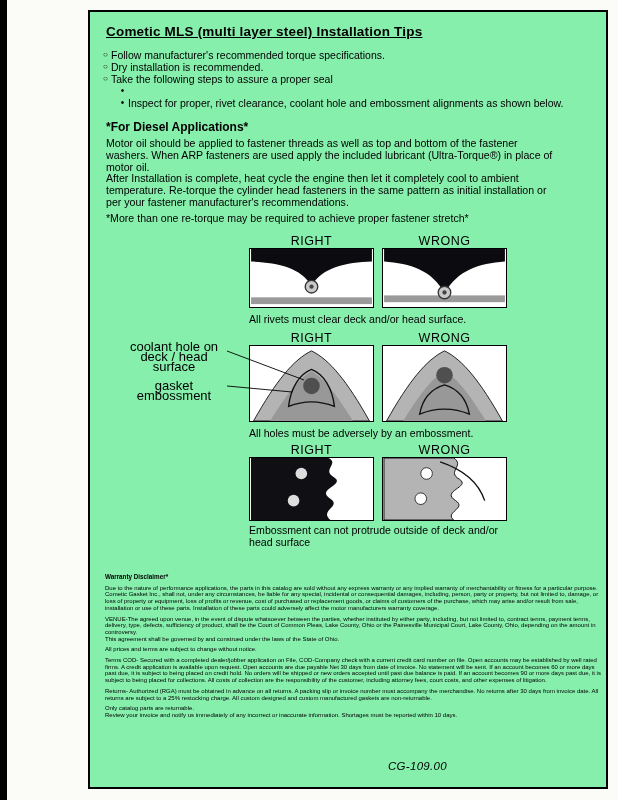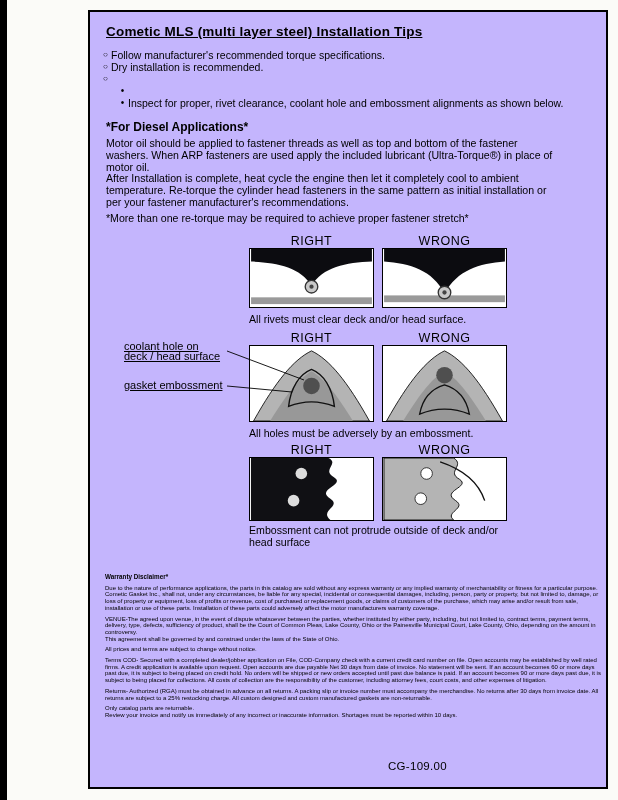--- a/index.html
+++ b/index.html
@@ -1,49 +1,49 @@
 <!DOCTYPE html>
 <html><head>
 <meta charset="utf-8">
 <style>
   * { margin:0; padding:0; box-sizing:border-box; }
   html,body { background:#ffffff; }
   body { font-family:"Liberation Sans", sans-serif; color:#000; }
   .page { position:relative; width:618px; height:800px; background:#fbfbf8; overflow:hidden; }
   .binding { position:absolute; left:0; top:0; width:7px; height:800px; background:#000; }
-  .frame { position:absolute; left:88px; top:10px; width:520px; height:779px; border:2px solid #000; background:#c4b5fd; }
+  .frame { position:absolute; left:88px; top:10px; width:520px; height:779px; border:2px solid #000; background:#86efac; }
 
   .title { position:absolute; left:16px; top:12px; font-size:13.5px; font-weight:bold; text-decoration:underline; letter-spacing:.2px; }
 
   .bullets { position:absolute; left:10px; top:37px; width:492px; font-size:10.5px; }
   .brow { display:flex; line-height:12px; }
   .brow .m { flex:0 0 11px; width:11px; text-align:center; }
   .brow.sub { padding-left:17px; }
   .m.o { font-size:8px; line-height:12px; }
   .m.s { font-size:10px; line-height:12px; }
 
   .diesel-h { position:absolute; left:16px; top:108px; font-size:12px; font-weight:bold; }
   .para { position:absolute; left:16px; width:452px; font-size:10.6px; line-height:11.8px; }
   .p1 { top:126px; }
   .p2 { top:161px; }
   .p3 { top:201px; }
 
   .diagrams { position:absolute; left:12px; top:222px; width:516px; height:316px; }
   .hdr { position:absolute; width:127px; text-align:center; font-size:12.5px; letter-spacing:.5px; }
   .panel { position:absolute; display:block; border:1px solid #000; background:#fff; }
   .cap { position:absolute; left:147px; width:290px; font-size:10.6px; line-height:11.6px; }
-  .lbl { position:absolute; width:100px; text-align:left; font-size:11px; line-height:9.9px;text-decoration:underline; }
+  .lbl { position:absolute; width:100px; text-align:center; font-size:13px; line-height:9.9px; }
   .leads { position:absolute; left:0; top:0; pointer-events:none; }
 
   .disc { position:absolute; left:15px; top:562px; width:499px; font-size:6px; line-height:6.7px; text-align:left; }
   .disc .dh { font-weight:bold; font-size:6.3px; margin-bottom:4px; }
   .disc p { margin:0 0 4px 0; }
   .disc p.nogap { margin-bottom:0; }
 
-  .code { position:absolute; left:298px; top:748px; font-size:11.5px; letter-spacing:.3px; }
+  .code { position:absolute; left:298px; top:748px; font-size:11.5px; letter-spacing:.3px;font-style:italic; }
 </style>
 </head>
 <body>
 
 <div class="page">
   <div class="binding"></div>
 
   <div class="frame">
 
     <div class="title">Cometic MLS (multi layer steel) Installation Tips</div>
@@ -52,20 +52,21 @@
       <div class="brow">
         <span class="m o">○</span>
         <span>Follow manufacturer's recommended torque specifications.</span>
       </div>
       <div class="brow">
         <span class="m o">○</span>
         <span>Dry installation is recommended.</span>
       </div>
       <div class="brow">
         <span class="m o">○</span>
+        <span>Take the following steps to assure a proper seal</span>
       </div>
       <div class="brow sub">
         <span class="m s">•</span>
       </div>
       <div class="brow sub">
         <span class="m s">•</span>
         <span>Inspect for proper, rivet clearance, coolant hole and embossment alignments as shown below.</span>
       </div>
     </div>
 

